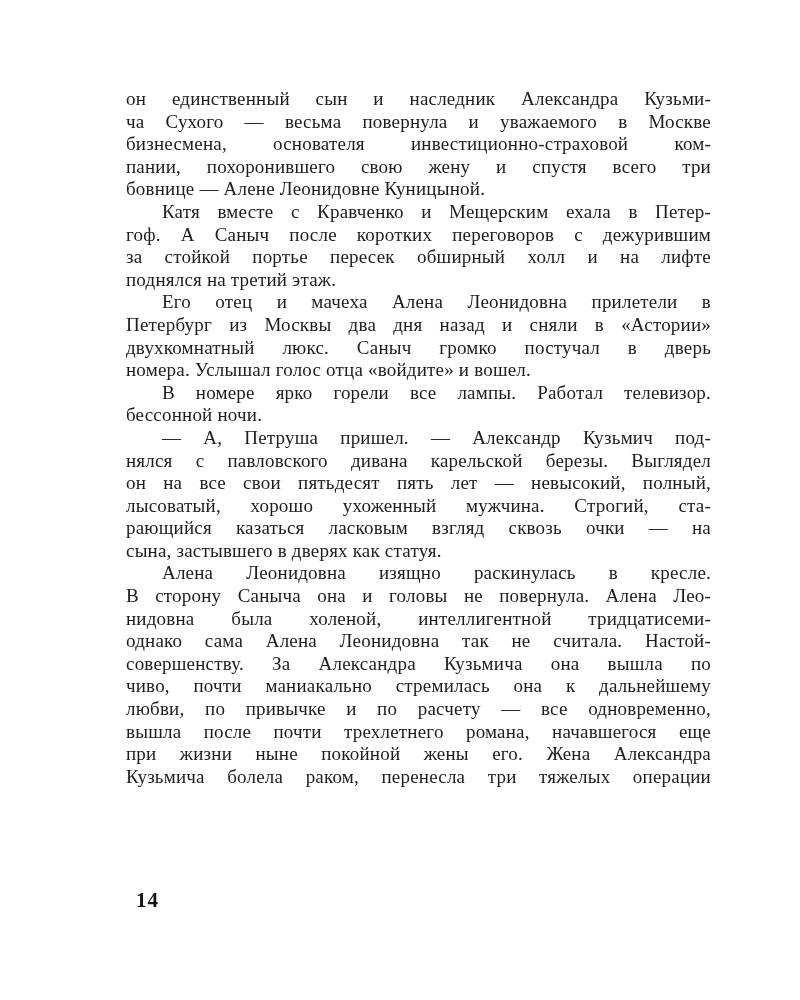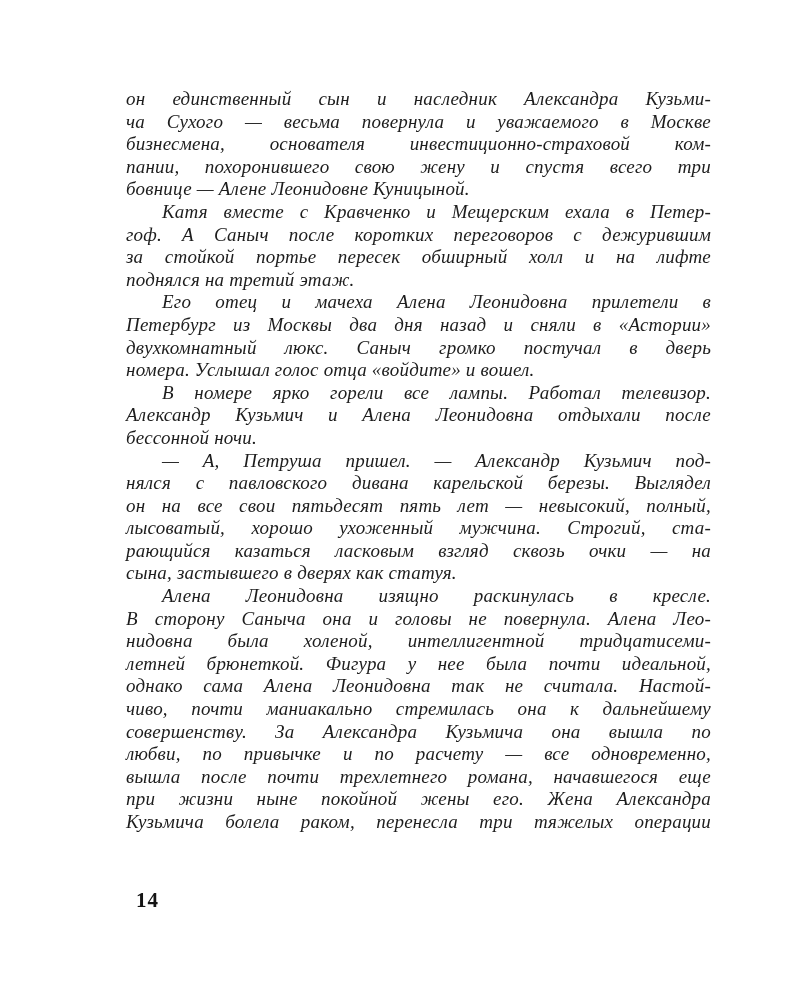--- a/index.html
+++ b/index.html
@@ -24,21 +24,20 @@
     line-height: 22.6px;
     color: #1d1d1d;
     letter-spacing: 0.2px;
   }
   .paragraph {
     margin: 0;
   }
   .line {
     text-align: justify;
     text-align-last: justify;
-    font-style: italic;
   }
   .line.last {
     text-align-last: left;
   }
   .line.indent {
     text-indent: 36px;
   }
   .page-number {
     position: absolute;
     left: 136px;
@@ -68,39 +67,37 @@
         <div class="line last">поднялся на третий этаж.</div>
       </div>
       <div class="paragraph">
         <div class="line indent">Его отец и мачеха Алена Леонидовна прилетели в</div>
         <div class="line">Петербург из Москвы два дня назад и сняли в «Астории»</div>
         <div class="line">двухкомнатный люкс. Саныч громко постучал в дверь</div>
         <div class="line last">номера. Услышал голос отца «войдите» и вошел.</div>
       </div>
       <div class="paragraph">
         <div class="line indent">В номере ярко горели все лампы. Работал телевизор.</div>
-        <div class="line">Александр Кузьмич и Алена Леонидовна отдыхали после</div>
         <div class="line last">бессонной ночи.</div>
       </div>
       <div class="paragraph">
         <div class="line indent">— А, Петруша пришел. — Александр Кузьмич под-</div>
         <div class="line">нялся с павловского дивана карельской березы. Выглядел</div>
         <div class="line">он на все свои пятьдесят пять лет — невысокий, полный,</div>
         <div class="line">лысоватый, хорошо ухоженный мужчина. Строгий, ста-</div>
         <div class="line">рающийся казаться ласковым взгляд сквозь очки — на</div>
         <div class="line last">сына, застывшего в дверях как статуя.</div>
       </div>
       <div class="paragraph">
         <div class="line indent">Алена Леонидовна изящно раскинулась в кресле.</div>
         <div class="line">В сторону Саныча она и головы не повернула. Алена Лео-</div>
         <div class="line">нидовна была холеной, интеллигентной тридцатисеми-</div>
-        <div class="line">летней брюнеткой. Фигура у нее была почти идеальной,</div>
         <div class="line">однако сама Алена Леонидовна так не считала. Настой-</div>
+        <div class="line">совершенству. За Александра Кузьмича она вышла по</div>
         <div class="line">чиво, почти маниакально стремилась она к дальнейшему</div>
-        <div class="line">совершенству. За Александра Кузьмича она вышла по</div>
         <div class="line">любви, по привычке и по расчету — все одновременно,</div>
         <div class="line">вышла после почти трехлетнего романа, начавшегося еще</div>
         <div class="line">при жизни ныне покойной жены его. Жена Александра</div>
         <div class="line">Кузьмича болела раком, перенесла три тяжелых операции</div>
       </div>
     </div>
   <div class="page-number">14</div>
 </div>
 
 </body></html>

